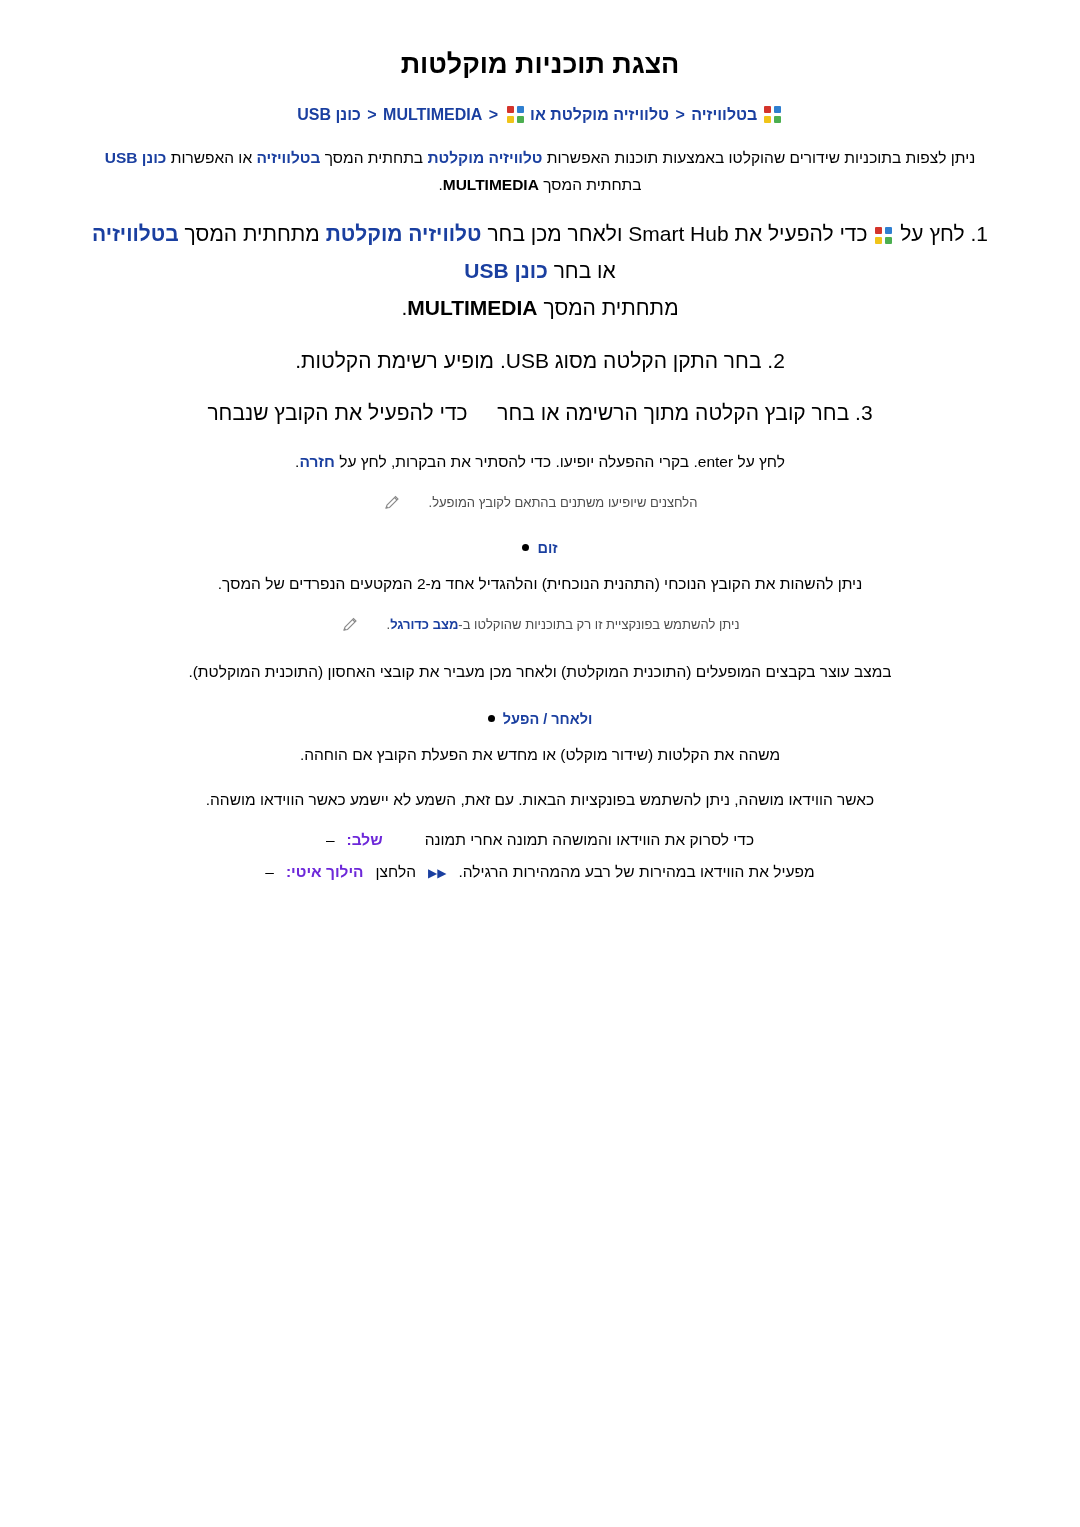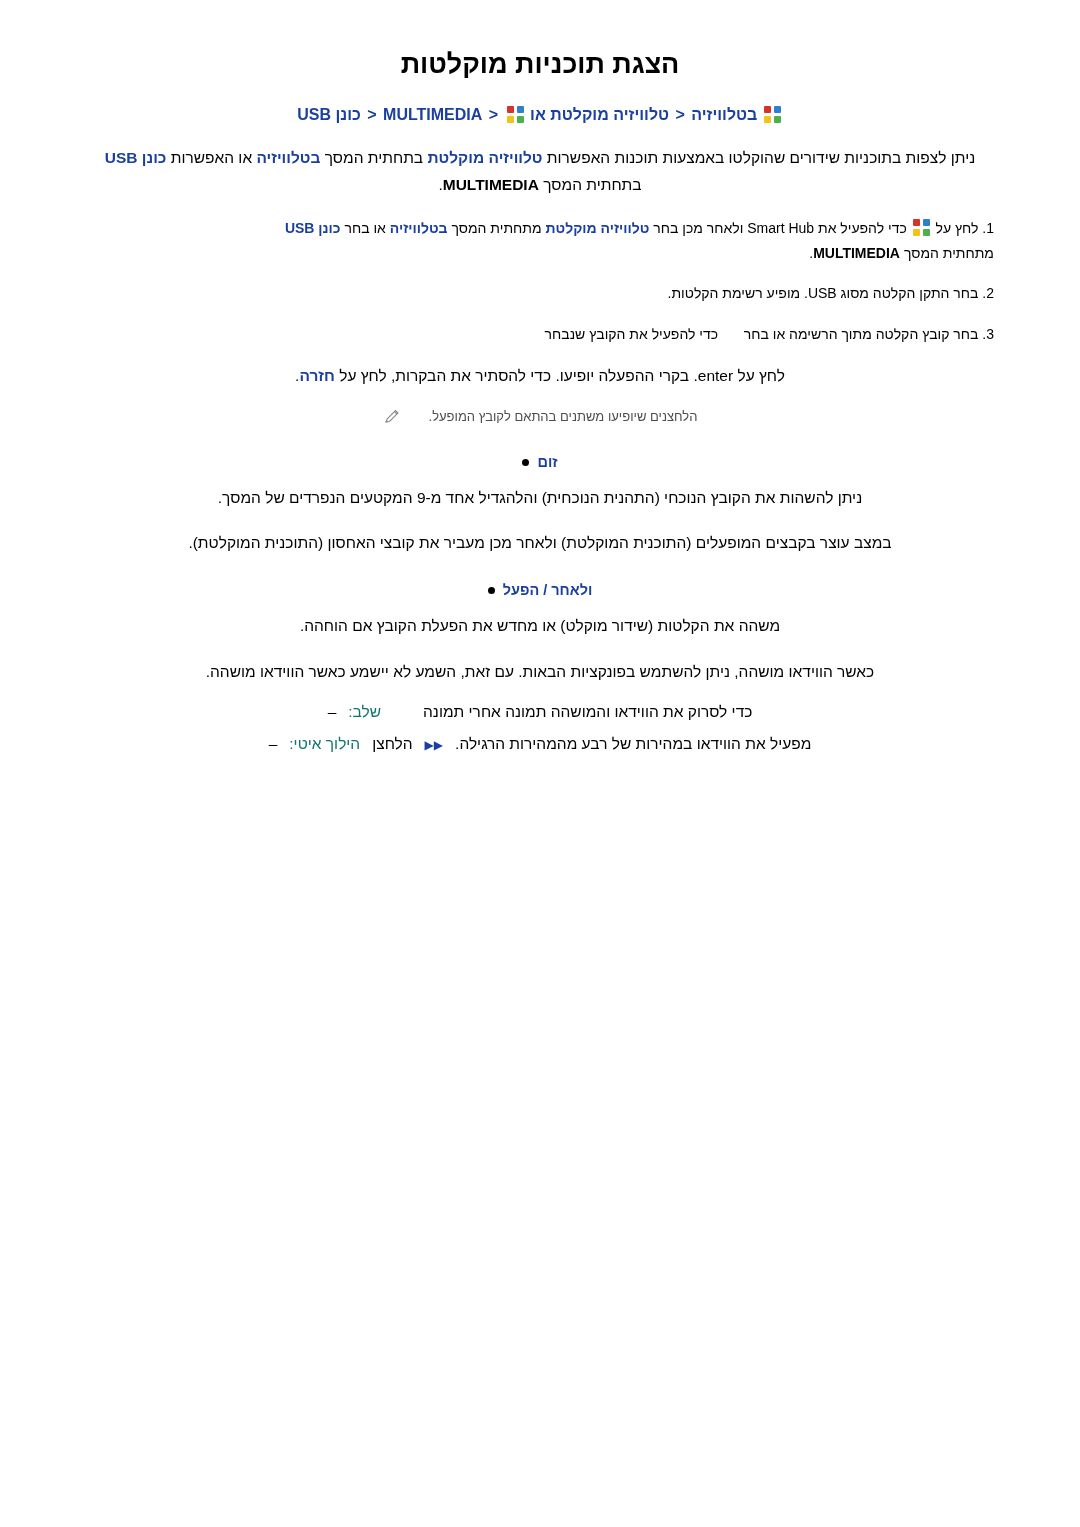--- a/index.html
+++ b/index.html
@@ -78,22 +78,23 @@
   }
   .bold-blue { color: #1a3fa0; font-weight: bold; }
   .bold-black { color: #000; font-weight: bold; }
 
   ol.steps {
     list-style: none;
     margin: 0;
     padding: 0;
   }
   ol.steps > li {
-    font-size: 14px;
+    font-size: 21px;
     line-height: 1.75;
+    text-align: center;
     margin-bottom: 16px;
     position: relative;
   }
   .step-num {
     font-weight: normal;
   }
 
   .note-row {
     display: flex;
     flex-direction: row-reverse;
@@ -149,22 +150,22 @@
     justify-content: center;
     gap: 12px;
     margin-bottom: 14px;
     font-size: 15.5px;
   }
   .dash {
     color: #000;
     font-size: 15.5px;
   }
   .sub-label {
-    font-weight: normal;
-    color: #0f766e;
+    font-weight: bold;
+    color: #6d28d9;
   }
   .ff-icon {
     display: inline-block;
     color: #1a3fa0;
     font-size: 12px;
     vertical-align: 1px;
   }
   .gap-holder { display: inline-block; width: 18px; }
 </style>
 </head>
@@ -247,21 +248,33 @@
     </span>
     <span class="note-text">הלחצנים שיופיעו משתנים בהתאם לקובץ המופעל.</span>
   </div>
 
   <ul class="bullets">
     <li>
       <div class="bullet-head">
         <span class="bullet-dot"></span>
         <span class="bullet-label">זום</span>
       </div>
-      <p class="body-text">ניתן להשהות את הקובץ הנוכחי (התהנית הנוכחית) והלהגדיל אחד מ-9 המקטעים הנפרדים של המסך.</p>
+      <p class="body-text">ניתן להשהות את הקובץ הנוכחי (התהנית הנוכחית) והלהגדיל אחד מ-2 המקטעים הנפרדים של המסך.</p>
+      <div class="note-row">
+        <span class="pencil-icon">
+          <svg width="18" height="18" viewBox="0 0 18 18">
+            <path d="M3 14 L4 11 L12.5 2.5 L15 5 L6.5 13.5 Z" fill="none" stroke="#8a8a8a" stroke-width="1.1"></path>
+            <path d="M11.5 3.5 L14 6" stroke="#8a8a8a" stroke-width="1.1" fill="none"></path>
+            <path d="M3 14 L5 13" stroke="#8a8a8a" stroke-width="1.1" fill="none"></path>
+          </svg>
+        </span>
+        <span class="note-text">
+          <span>ניתן להשתמש בפונקציית זו רק בתוכניות שהוקלטו ב-</span><span class="bold-blue">מצב כדורגל</span><span>.</span>
+        </span>
+      </div>
     </li>
 
     <li>
       <p class="body-text">במצב עוצר בקבצים המופעלים (התוכנית המוקלטת) ולאחר מכן מעביר את קובצי האחסון (התוכנית המוקלטת).</p>
     </li>
 
     <li>
       <div class="bullet-head">
         <span class="bullet-dot"></span>
         <span class="bullet-label">ולאחר / הפעל</span>

